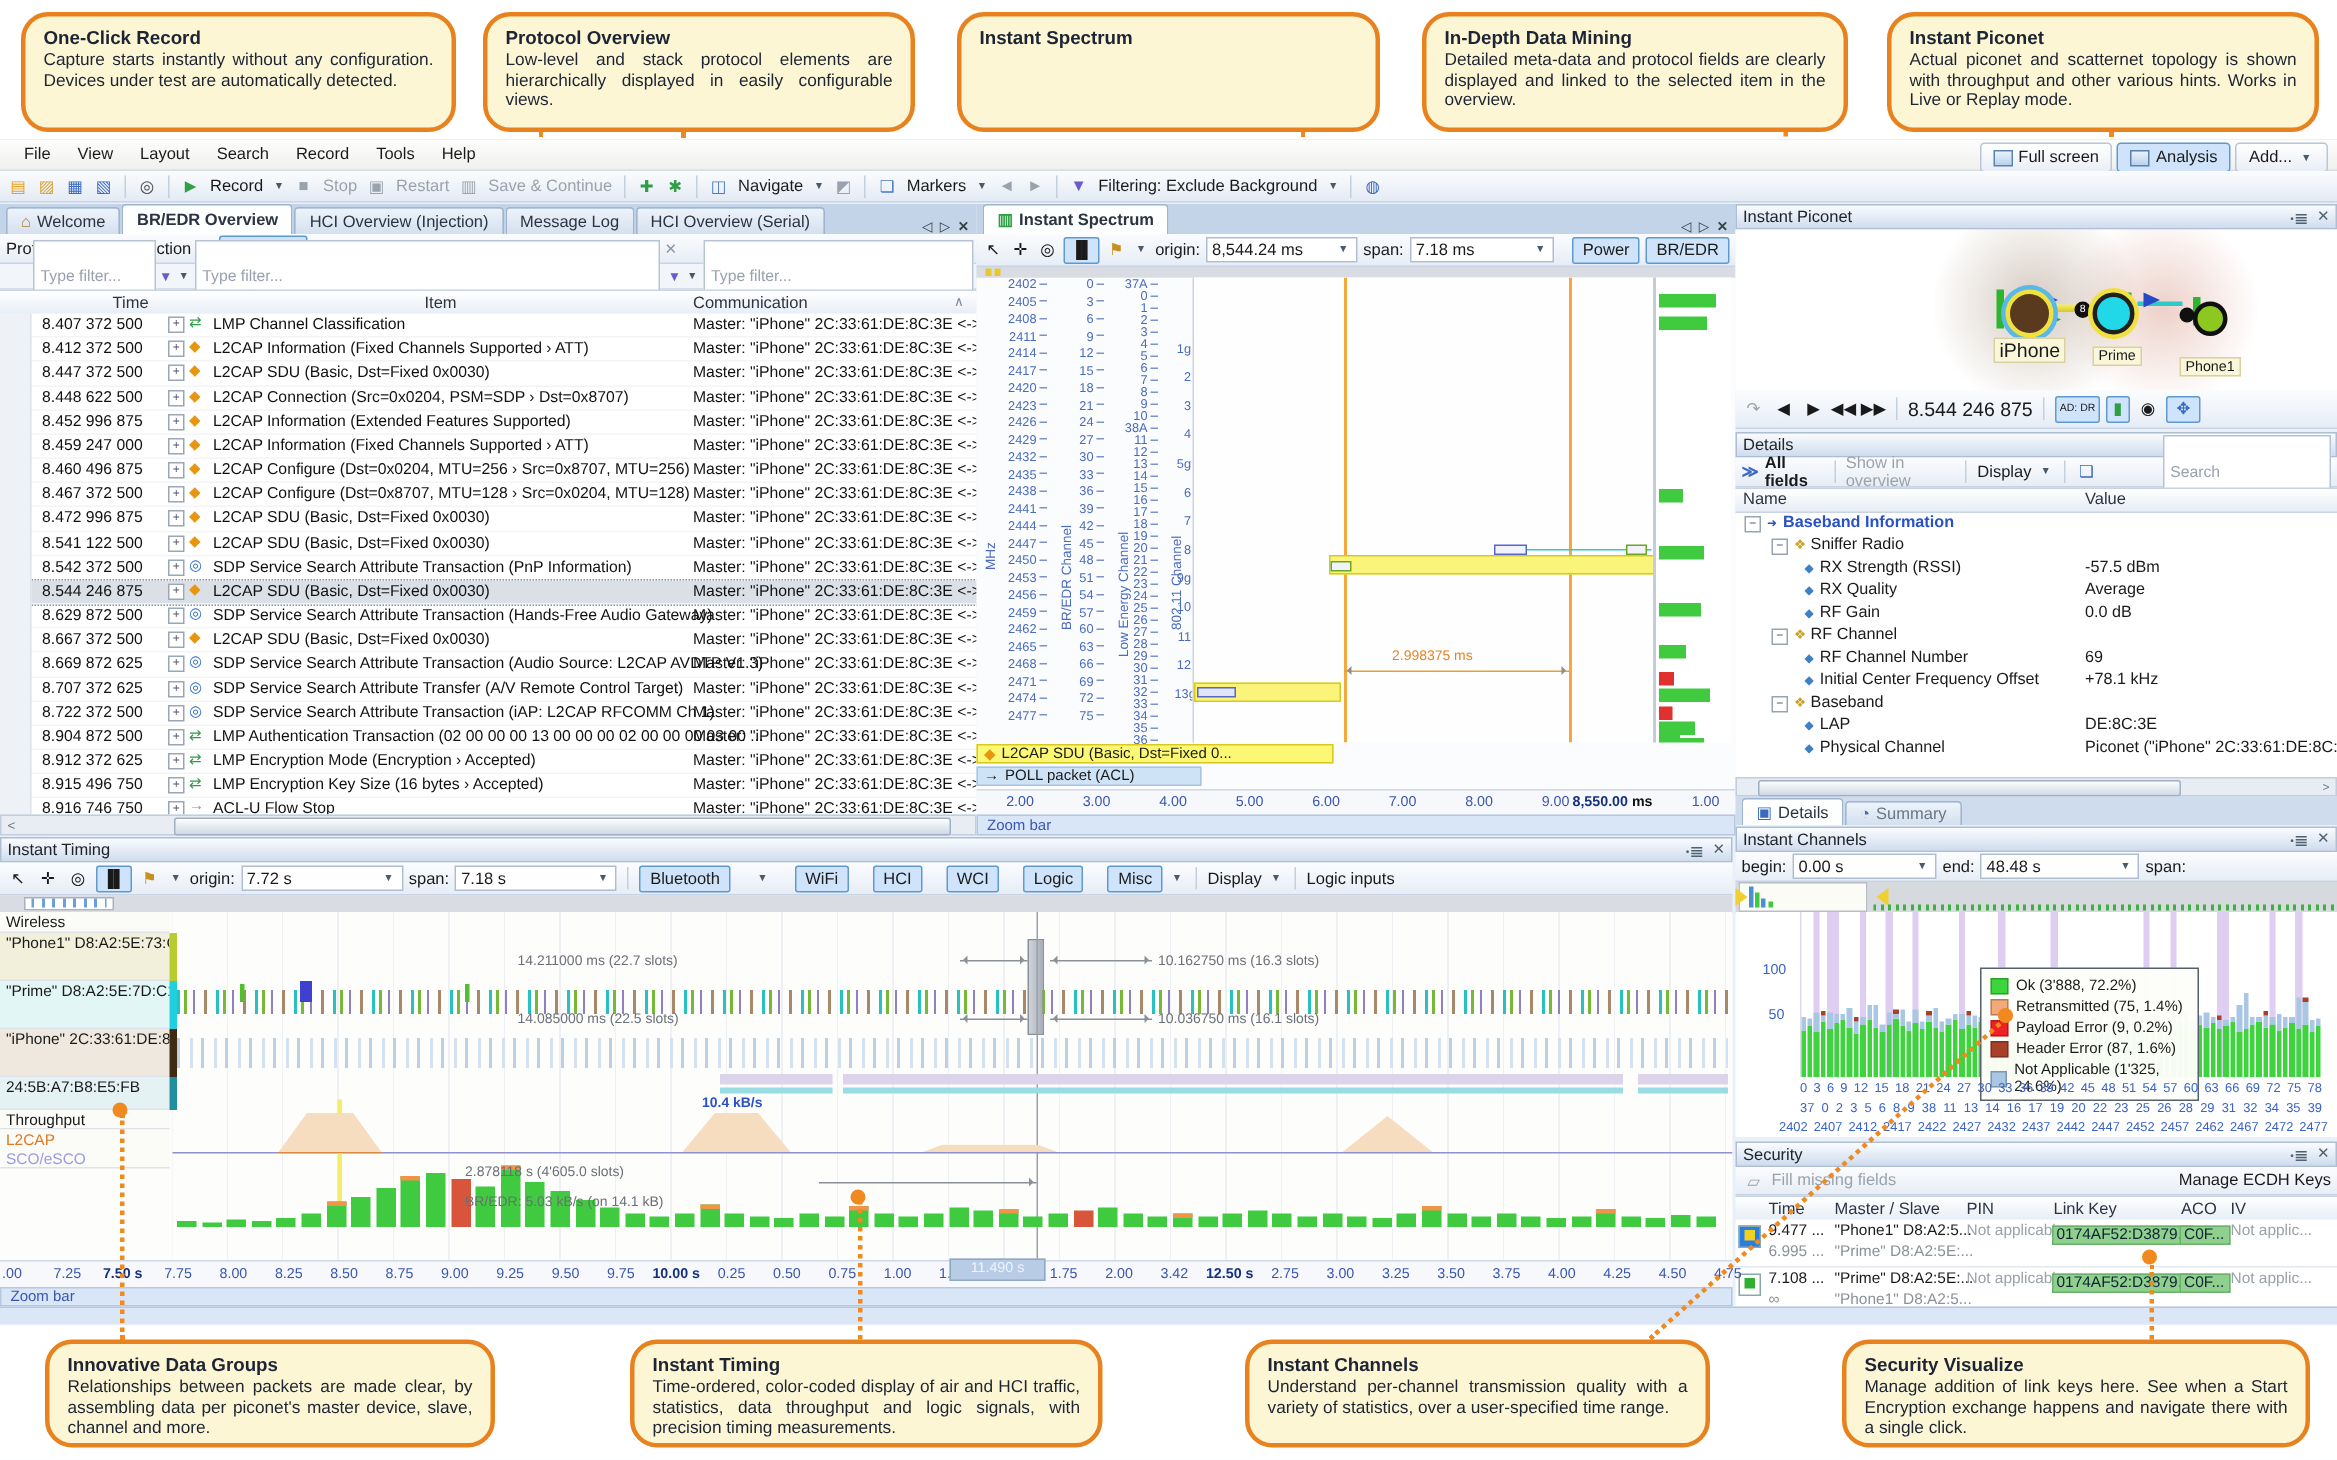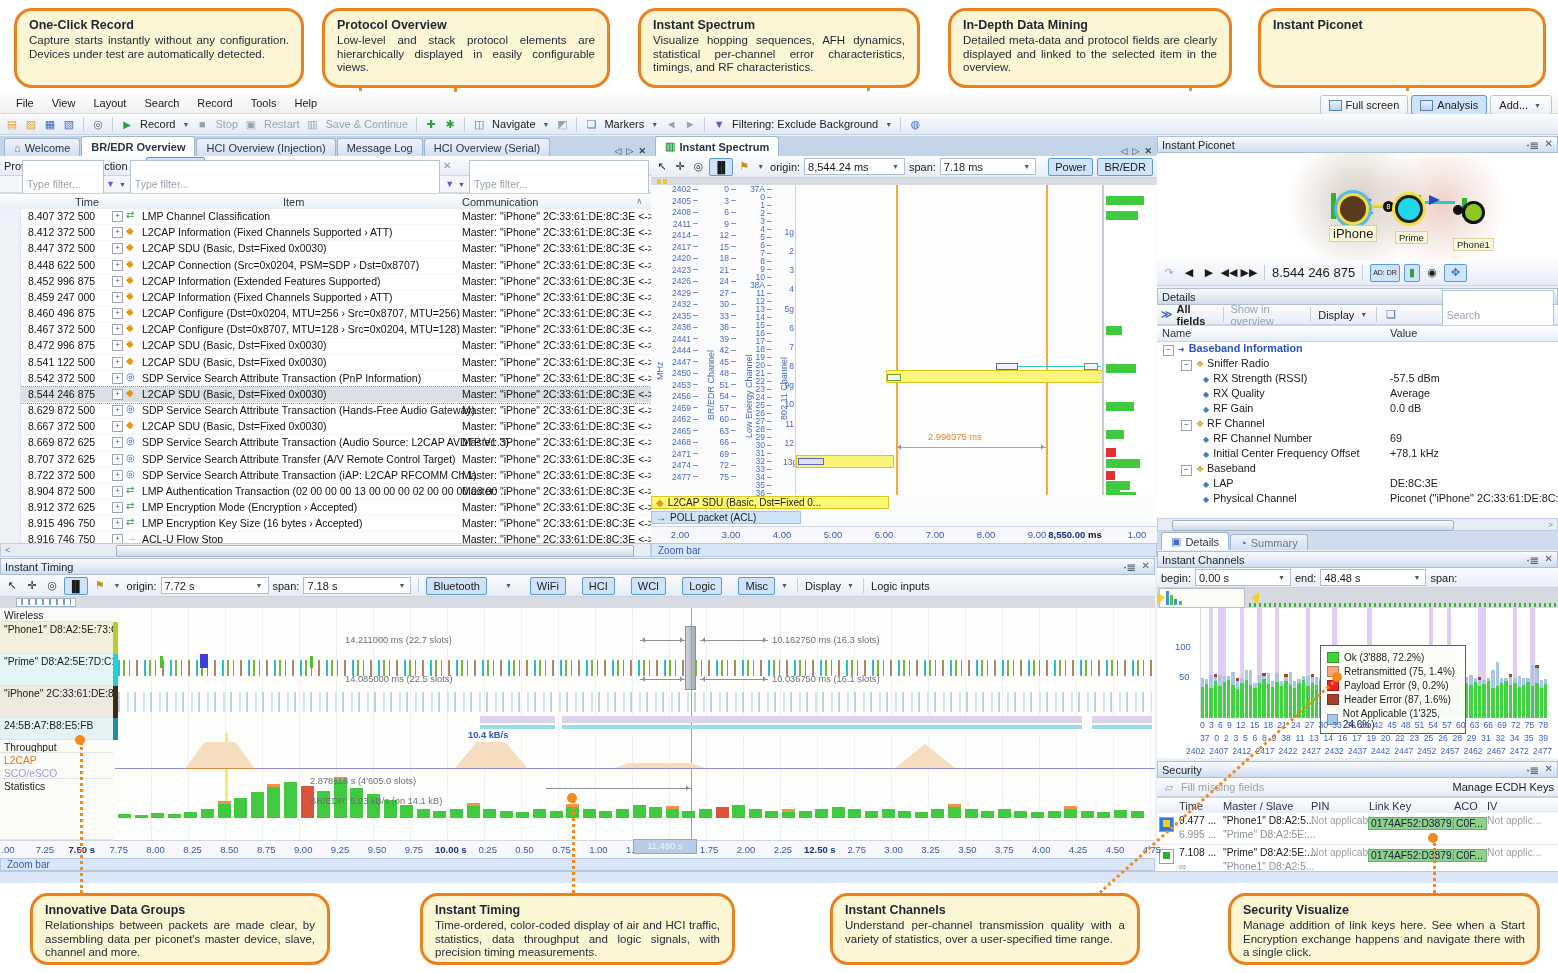--- a/index.html
+++ b/index.html
@@ -115,28 +115,28 @@
   <div class="callout" style="left:14px;top:8px;width:290px;height:80px;">
     <div class="ct">One-Click Record</div>
     <div class="cb">Capture starts instantly without any configuration. Devices under test are automatically detected.</div>
   </div>
   <div class="callout" style="left:322px;top:8px;width:288px;height:80px;">
     <div class="ct">Protocol Overview</div>
     <div class="cb">Low-level and stack protocol elements are hierarchically displayed in easily configurable views.</div>
   </div>
   <div class="callout" style="left:638px;top:8px;width:282px;height:80px;">
     <div class="ct">Instant Spectrum</div>
-    <div class="cb">Visualize hopping sequences, AFH dynamics, statistical per-channel error characteristics, timings, and RF characteristics.</div>
   </div>
   <div class="callout" style="left:948px;top:8px;width:284px;height:80px;">
     <div class="ct">In-Depth Data Mining</div>
     <div class="cb">Detailed meta-data and protocol fields are clearly displayed and linked to the selected item in the overview.</div>
   </div>
   <div class="callout" style="left:1258px;top:8px;width:288px;height:80px;">
     <div class="ct">Instant Piconet</div>
+    <div class="cb">Actual piconet and scatternet topology is shown with throughput and other various hints. Works in Live or Replay mode.</div>
   </div>
 
   <div class="leader" style="left:359px;top:88px;height:32px;"></div>
     <div class="ldot" style="left:354px;top:118px;"></div>
   <div class="leader" style="left:454px;top:88px;height:108px;"></div>
     <div class="ldot" style="left:449px;top:194px;"></div>
   <div class="leader" style="left:867px;top:88px;height:106px;"></div>
     <div class="ldot" style="left:862px;top:192px;"></div>
   <div class="leader" style="left:1189px;top:88px;height:243px;"></div>
     <div class="ldot" style="left:1184px;top:329px;"></div>
@@ -1382,21 +1382,20 @@
     <div class="abs" style="left:115px;top:0;width:1040px;height:232px;background:repeating-linear-gradient(90deg,transparent 0 36px,#eef0f3 36px 37px);"></div>
 
     <div class="tm-row-label" style="top:0;height:14px;background:#fbfbf7;">Wireless</div>
     <div class="tm-row-label" style="top:14px;height:32px;background:#f2f0da;">"Phone1" D8:A2:5E:73:C...</div>
     <div class="tm-row-label" style="top:46px;height:32px;background:#e2f6f6;">"Prime" D8:A2:5E:7D:C1...</div>
     <div class="tm-row-label" style="top:78px;height:32px;background:#efe8df;">"iPhone" 2C:33:61:DE:8...</div>
     <div class="tm-row-label" style="top:110px;height:22px;background:#e4f2f4;">24:5B:A7:B8:E5:FB</div>
     <div class="tm-row-label" style="top:132px;height:13px;background:#fbfbf7;">Throughput</div>
     <div class="tm-row-label" style="top:145px;height:13px;background:#fbfbf7;color:#e07820;border-bottom:none;">L2CAP</div>
     <div class="tm-row-label" style="top:158px;height:13px;background:#fbfbf7;color:#9a9ade;">SCO/eSCO</div>
-    <div class="tm-row-label" style="top:171px;height:61px;background:#fbfbf7;">Statistics</div>
 
     <div class="colorbar" style="top:14px;height:32px;background:#b8cc30;"></div>
     <div class="colorbar" style="top:46px;height:32px;background:#20d0e0;"></div>
     <div class="colorbar" style="top:78px;height:32px;background:#402a12;"></div>
     <div class="colorbar" style="top:110px;height:22px;background:#2090a0;"></div>
 
     <div class="abs" style="left:118px;top:52px;width:1034px;height:16px;background:repeating-linear-gradient(90deg,#28c0c0 0 2px,transparent 2px 5px,#78b838 5px 7px,transparent 7px 11px,#9080c0 11px 12px,transparent 12px 18px,#a88868 18px 20px,transparent 20px 26px);"></div>
     <div class="abs" style="left:200px;top:46px;width:8px;height:14px;background:#4040d0;"></div>
     <div class="abs" style="left:160px;top:48px;width:3px;height:12px;background:#50c030;"></div>
     <div class="abs" style="left:310px;top:48px;width:3px;height:12px;background:#50c030;"></div>
@@ -1522,21 +1521,21 @@
       <span class="rlabel" style="left: 413.9px;">9.75</span>
       <span class="rlabel bold" style="left: 450.8px;">10.00 s</span>
       <span class="rlabel" style="left: 487.7px;">0.25</span>
       <span class="rlabel" style="left: 524.6px;">0.50</span>
       <span class="rlabel" style="left: 561.5px;">0.75</span>
       <span class="rlabel" style="left: 598.4px;">1.00</span>
       <span class="rlabel" style="left: 635.3px;">1.25</span>
       <span class="rlabel" style="left: 672.2px;">1.50</span>
       <span class="rlabel" style="left: 709.1px;">1.75</span>
       <span class="rlabel" style="left: 746px;">2.00</span>
-      <span class="rlabel" style="left: 782.9px;">2.25</span>
+      <span class="rlabel" style="left: 782.9px;">3.42</span>
       <span class="rlabel bold" style="left: 819.8px;">12.50 s</span>
       <span class="rlabel" style="left: 856.7px;">2.75</span>
       <span class="rlabel" style="left: 893.6px;">3.00</span>
       <span class="rlabel" style="left: 930.5px;">3.25</span>
       <span class="rlabel" style="left: 967.4px;">3.50</span>
       <span class="rlabel" style="left: 1004.3px;">3.75</span>
       <span class="rlabel" style="left: 1041.2px;">4.00</span>
       <span class="rlabel" style="left: 1078.1px;">4.25</span>
       <span class="rlabel" style="left: 1115px;">4.50</span>
       <span class="rlabel" style="left: 1151.9px;">4.75</span>

